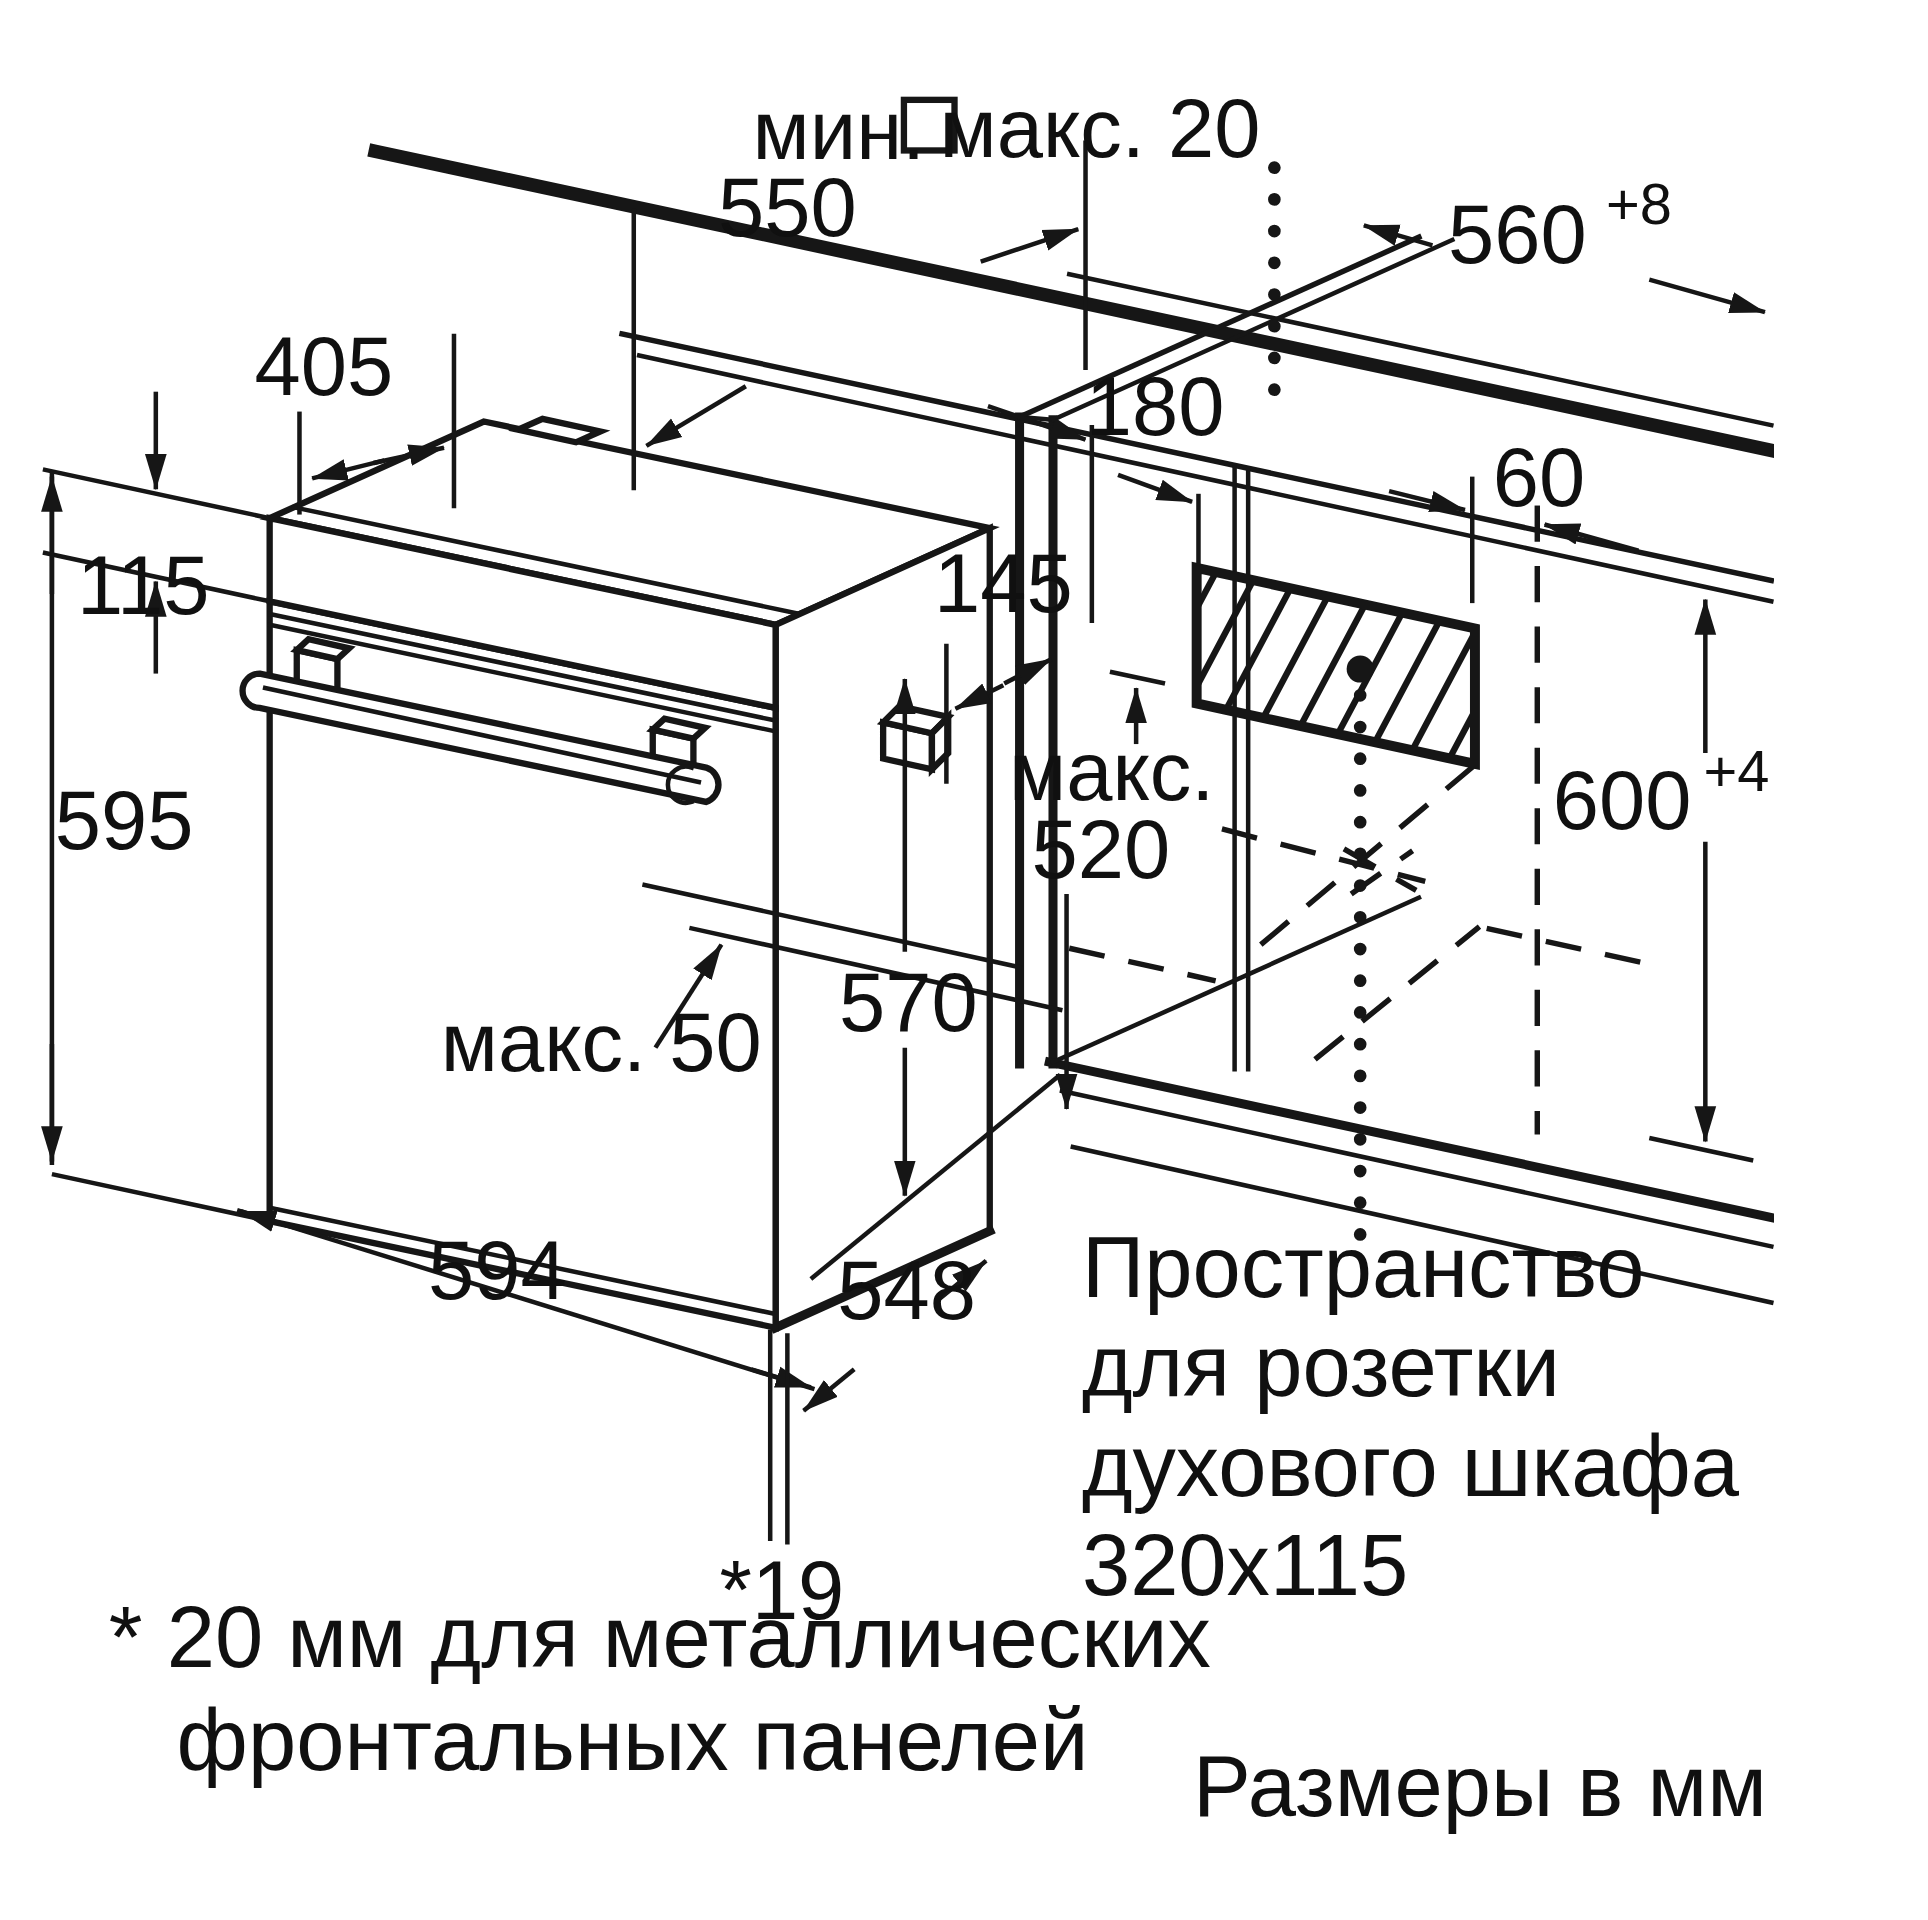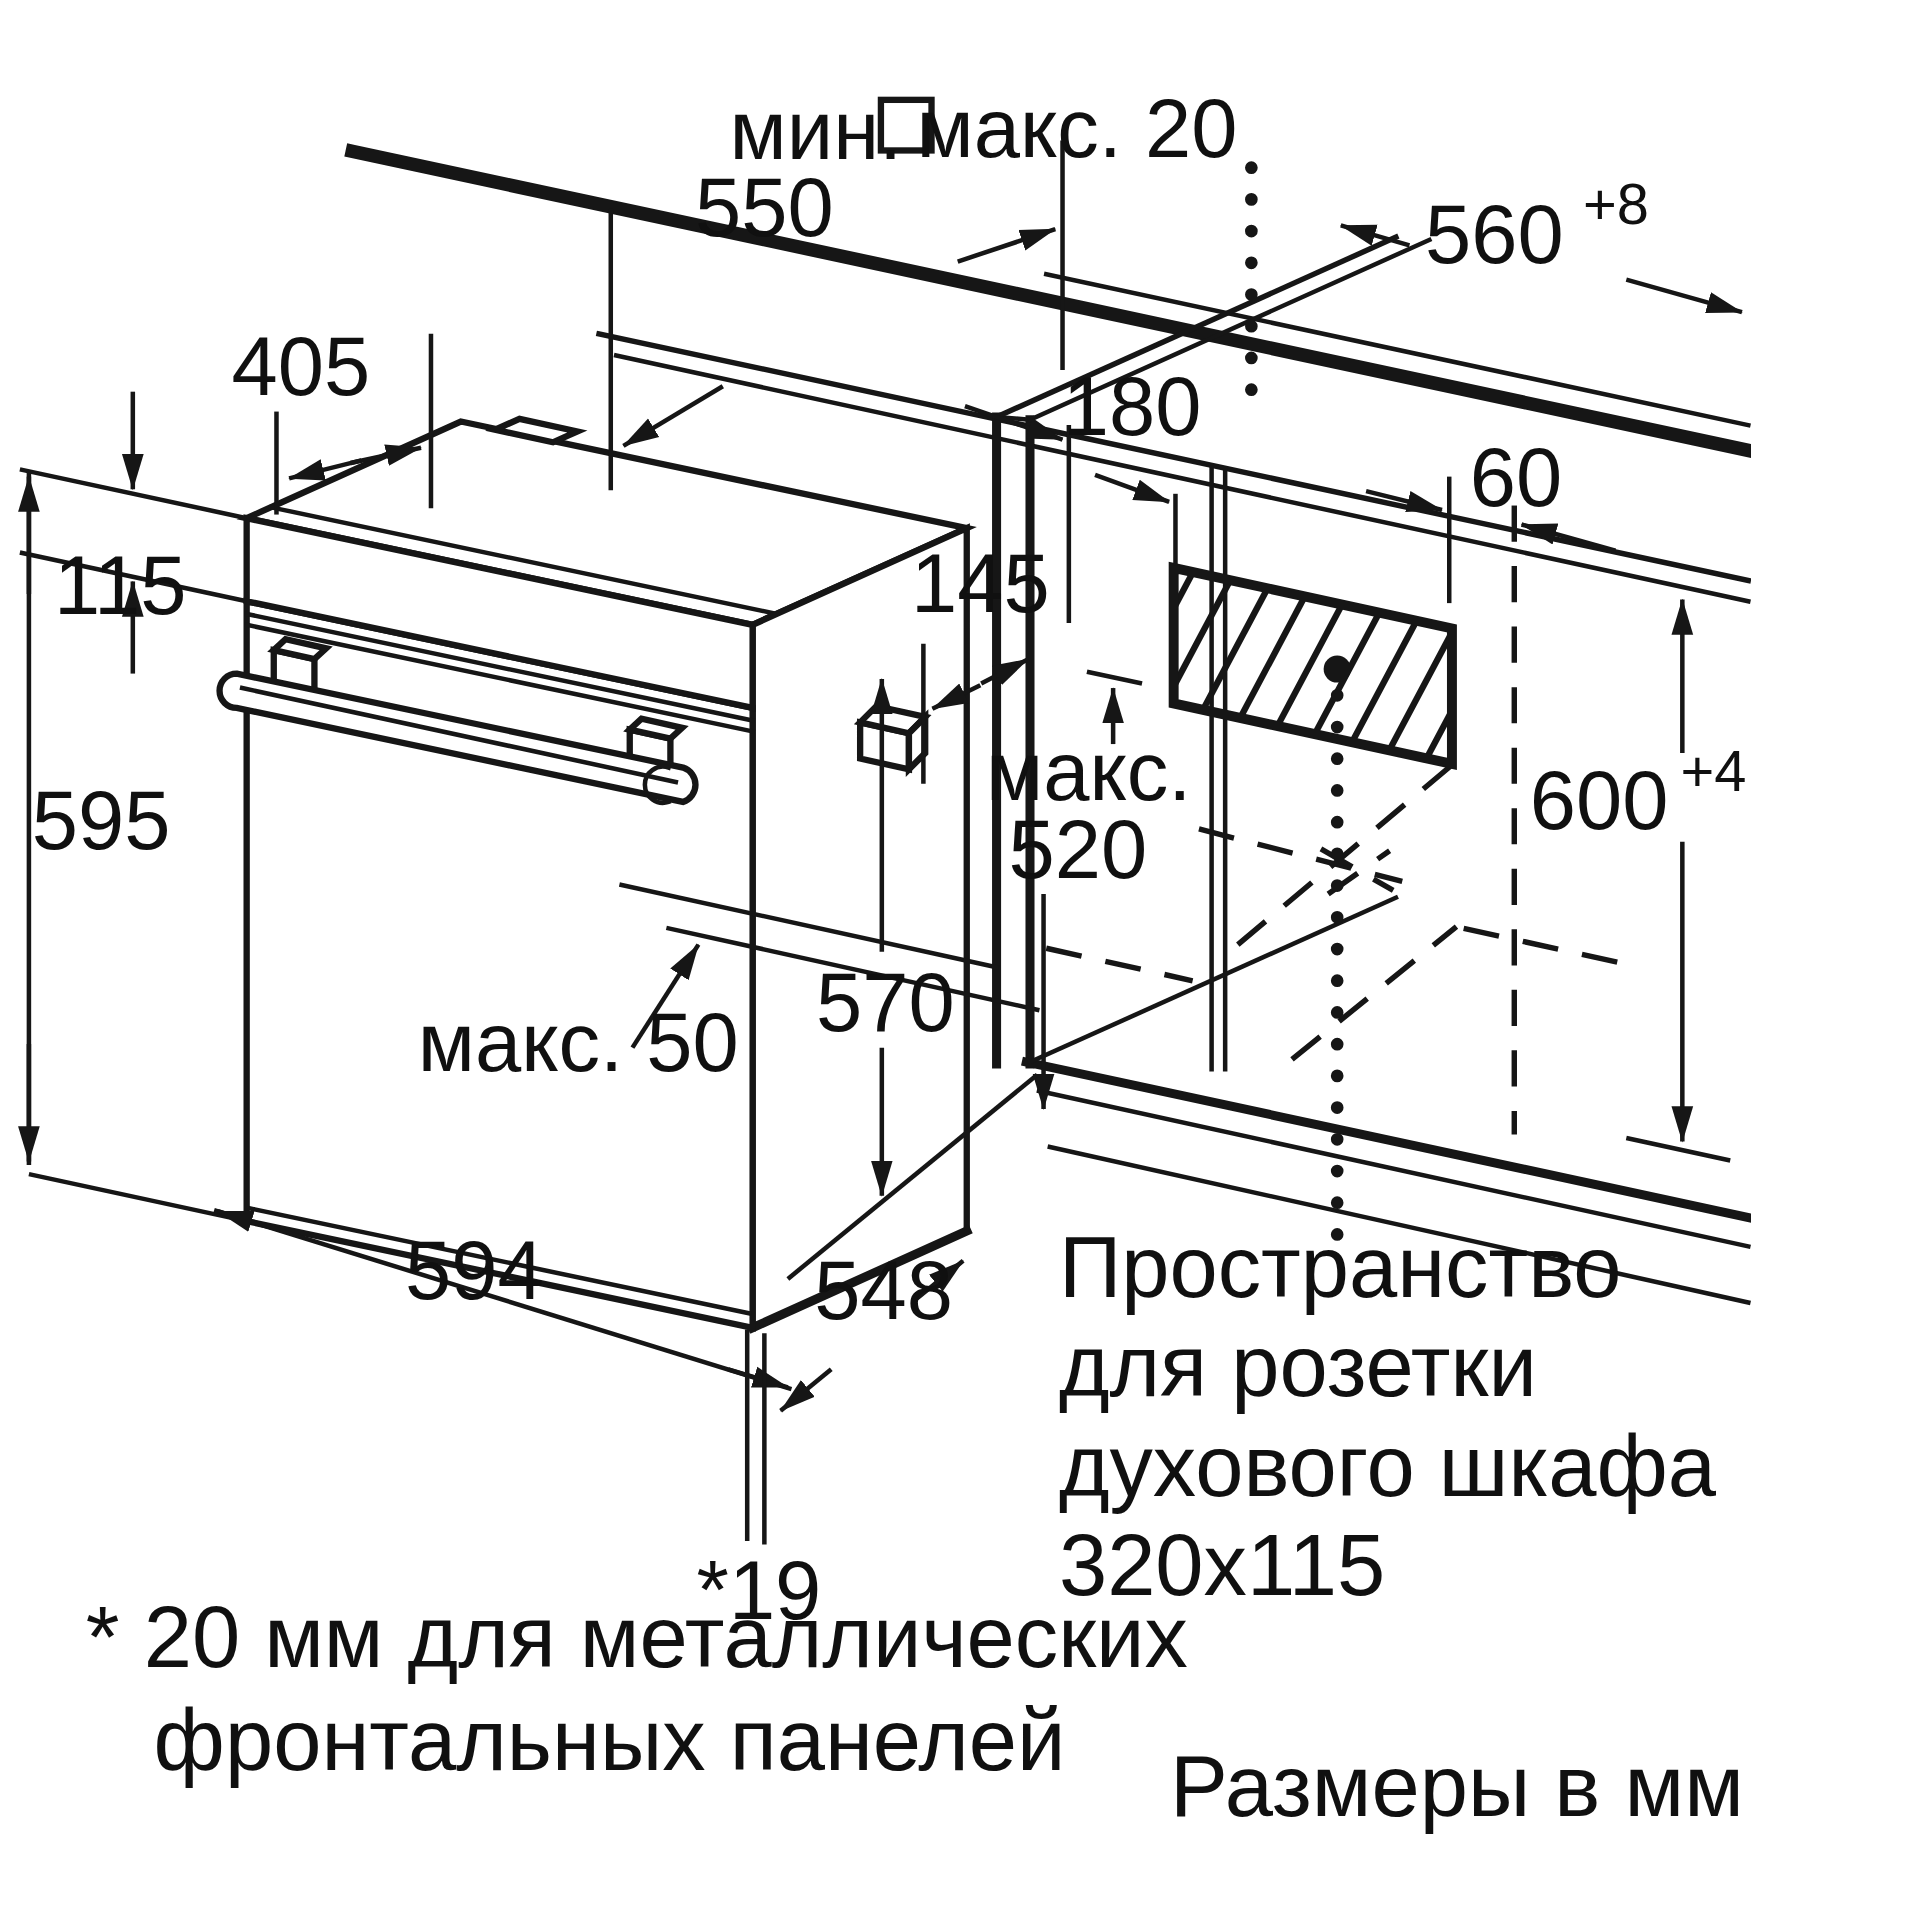--- a/index.html
+++ b/index.html
@@ -1,17 +1,17 @@
 <!DOCTYPE html>
 <html><head>
 <meta charset="utf-8">
 <style>
   html,body{margin:0;padding:0;background:#ffffff;}
   .stage{position:relative;width:1751px;height:1920px;background:#fff;overflow:hidden;
-         font-family:"Liberation Sans","DejaVu Sans",sans-serif;}
+         font-family:"Liberation Sans","DejaVu Sans",sans-serif;padding-left:23px;}
   svg{display:block;width:100%;height:100%;}
   .ln{stroke:#161616;fill:none;stroke-width:6;stroke-linecap:square;}
   .thick{stroke-width:15;}
   .mid{stroke-width:10;}
   .thin{stroke-width:5;}
   .face{fill:#ffffff;stroke:#161616;stroke-width:7;stroke-linejoin:miter;}
   .dimln{stroke:#161616;stroke-width:5;fill:none;}
   .dash{stroke:#161616;stroke-width:6;fill:none;stroke-dasharray:40 27;}
   .dots{stroke:#161616;stroke-width:14;fill:none;stroke-linecap:round;stroke-dasharray:0.1 35;}
   .hatch{stroke:#161616;stroke-width:7;}

